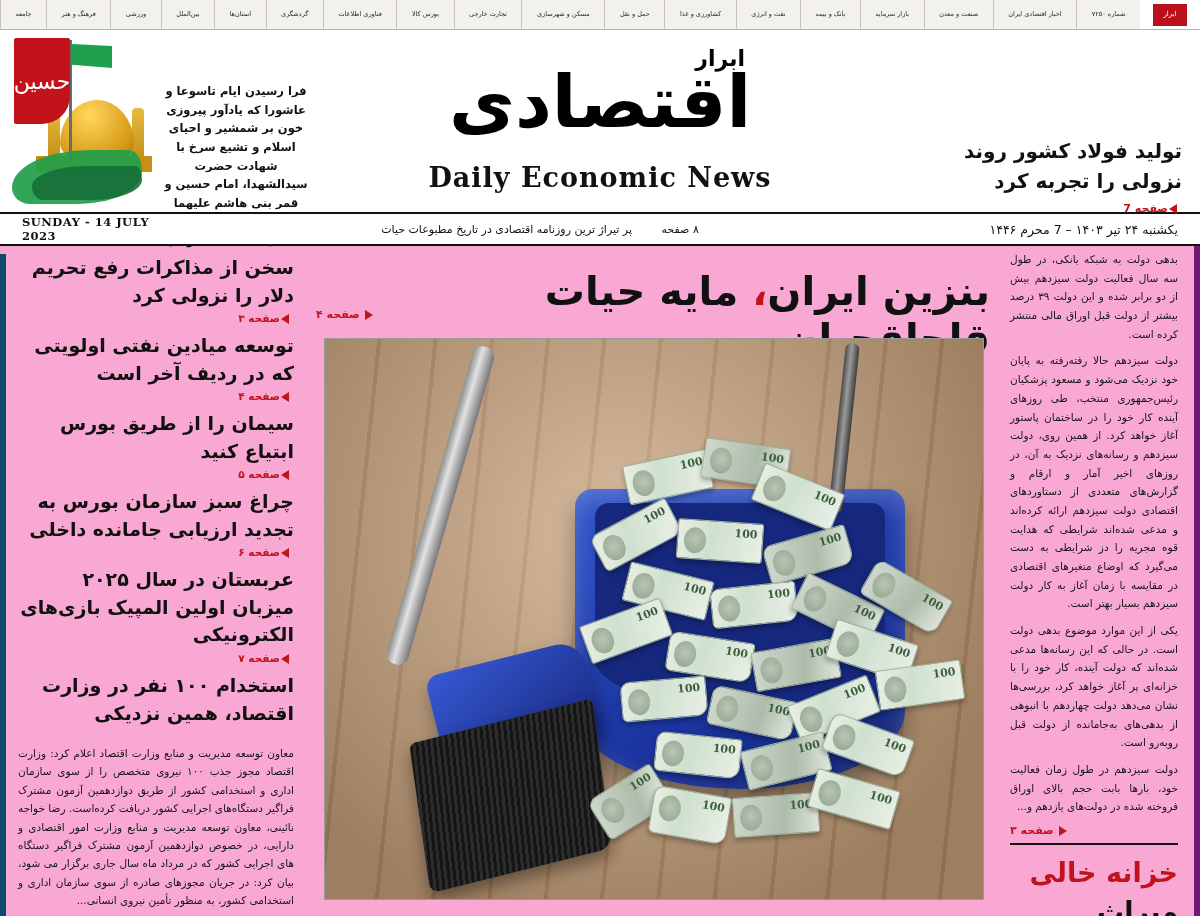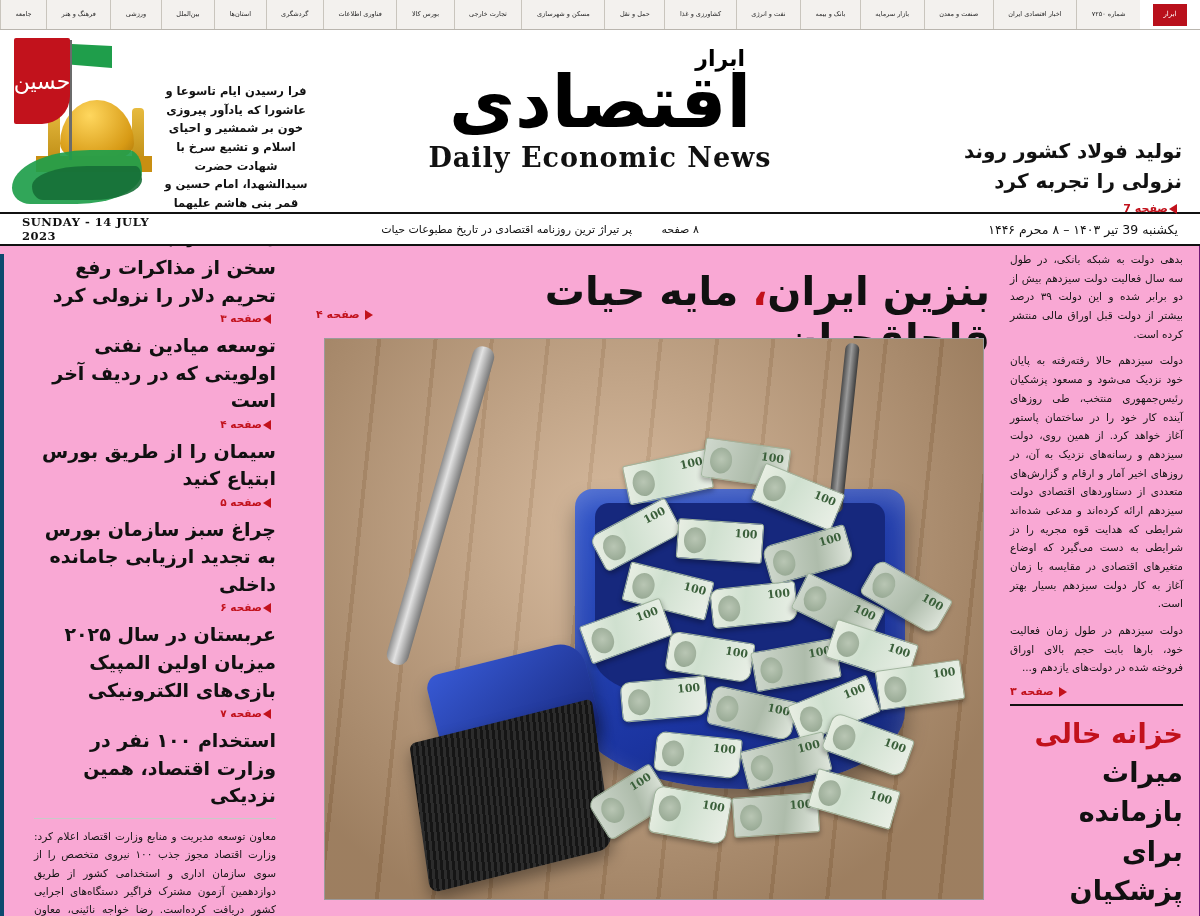--- a/index.html
+++ b/index.html
@@ -169,21 +169,21 @@
     display: inline-block;
   }
   .paper-sup {
     position: absolute;
     right: 6px;
     top: -18px;
     font-size: 22px;
     font-weight: bold;
   }
   .paper-en {
-    margin-top: 4px;
+    margin-top: 24px;
     font-family: "DejaVu Serif", serif;
     font-weight: bold;
     font-size: 27px;
     color: #111;
     letter-spacing: 1px;
   }
   .seal {
     position: absolute;
     left: 565px; top: 186px;
     width: 72px; height: 46px;
@@ -288,23 +288,23 @@
   .body-area {
     position: absolute;
     top: 246px; left: 0;
     width: 1200px; height: 670px;
   }
   
   .col-headlines {
     position: absolute;
     left: 0; top: 8px;
     width: 306px; height: 662px;
-    padding: 0 30px;
-    direction: rtl;
-    border-left: 4px solid #0c4a6e;
+    padding: 0 12px;
+    direction: rtl;
+    border-left: 6px solid #0c4a6e;
   }
   .hl-item { margin-bottom: 8px; }
   .hl-item .hl-text {
     font-family: "DejaVu Sans", sans-serif;
     font-weight: bold;
     font-size: 19px;
     line-height: 1.45;
     color: #111;
     text-align: right;
   }
@@ -455,21 +455,21 @@
     background: linear-gradient(100deg, #cfd8cd, #aebcab 60%, #dfe6dc);
   }
 
   
   .col-right {
     position: absolute;
     left: 1000px; top: 0;
     width: 200px; height: 670px;
     padding: 4px 16px 0 10px;
     direction: rtl;
-    border-right: 1px solid #701a75;
+    border-right: 6px solid #701a75;
   }
   .col-right p {
     margin: 0 0 8px 0;
     font-family: "DejaVu Sans", sans-serif;
     font-size: 10.5px;
     line-height: 1.78;
     text-align: justify;
     color: #151515;
   }
   .col-right .pg-ref { text-align: left; }
@@ -554,21 +554,21 @@
       </div>
     </div>
   </div>
 
   <div class="info-bar">
     <div class="info-left">SUNDAY - 14 JULY 2023</div>
     <div class="info-center">
       <span class="pages">۸ صفحه</span>
       <span>پر تیراژ ترین روزنامه اقتصادی در تاریخ مطبوعات حیات</span>
     </div>
-    <div class="info-right">یکشنبه 39 تیر ۱۴۰۳ – ۸ محرم ۱۴۴۶</div>
+    <div class="info-right">یکشنبه ۲۴ تیر ۱۴۰۳ – 7 محرم ۱۴۴۶</div>
   </div>
 
   <div class="body-area">
 
     <div class="col-headlines">
 
       <div class="hl-item">
         <div class="hl-text">سخن از مذاکرات رفع تحریم دلار را نزولی کرد</div>
         <div class="pg-ref">
           <span class="dot"></span><span>صفحه ۳</span>
@@ -658,20 +658,21 @@
         <div class="note dark" style="left:408px;top:456px;transform:rotate(-4deg);"></div>
         <div class="note" style="left:486px;top:440px;transform:rotate(16deg);"></div>
         <div class="note dark crumple" style="left:538px;top:238px;transform:rotate(30deg);"></div>
         <div class="note" style="left:552px;top:326px;transform:rotate(-8deg);"></div>
       </div>
     </div>
 
     <div class="col-right">
       <p>بدهی دولت به شبکه بانکی، در طول سه سال فعالیت دولت سیزدهم بیش از دو برابر شده و این دولت ۳۹ درصد بیشتر از دولت قبل اوراق مالی منتشر کرده است.</p>
       <p>دولت سیزدهم حالا رفته‌رفته به پایان خود نزدیک می‌شود و مسعود پزشکیان رئیس‌جمهوری منتخب، طی روزهای آینده کار خود را در ساختمان پاستور آغاز خواهد کرد. از همین روی، دولت سیزدهم و رسانه‌های نزدیک به آن، در روزهای اخیر آمار و ارقام و گزارش‌های متعددی از دستاوردهای اقتصادی دولت سیزدهم ارائه کرده‌اند و مدعی شده‌اند شرایطی که هدایت قوه مجریه را دز شرایطی به دست می‌گیرد که اوضاع متغیرهای اقتصادی در مقایسه با زمان آغاز به کار دولت سیزدهم بسیار بهتر است.</p>
+      <p>یکی از این موارد موضوع بدهی دولت است. در حالی که این رسانه‌ها مدعی شده‌اند که دولت آینده، کار خود را با خزانه‌ای پر آغاز خواهد کرد، بررسی‌ها نشان می‌دهد دولت چهاردهم با انبوهی از بدهی‌های به‌جامانده از دولت قبل روبه‌رو است.</p>
       <p>دولت سیزدهم در طول زمان فعالیت خود، بارها بابت حجم بالای اوراق فروخته شده در دولت‌های یازدهم و...</p>
       <div class="pg-ref">
         <span class="dot" style="transform:rotate(90deg);margin-left:4px;margin-right:0;"></span><span>صفحه ۳</span>
       </div>
       <div class="right-rule"></div>
       <div class="bottom-head">
         <span class="red">خزانه خالی</span><br>
         <span>میراث بازمانده برای پزشکیان</span>
       </div>
     </div>

